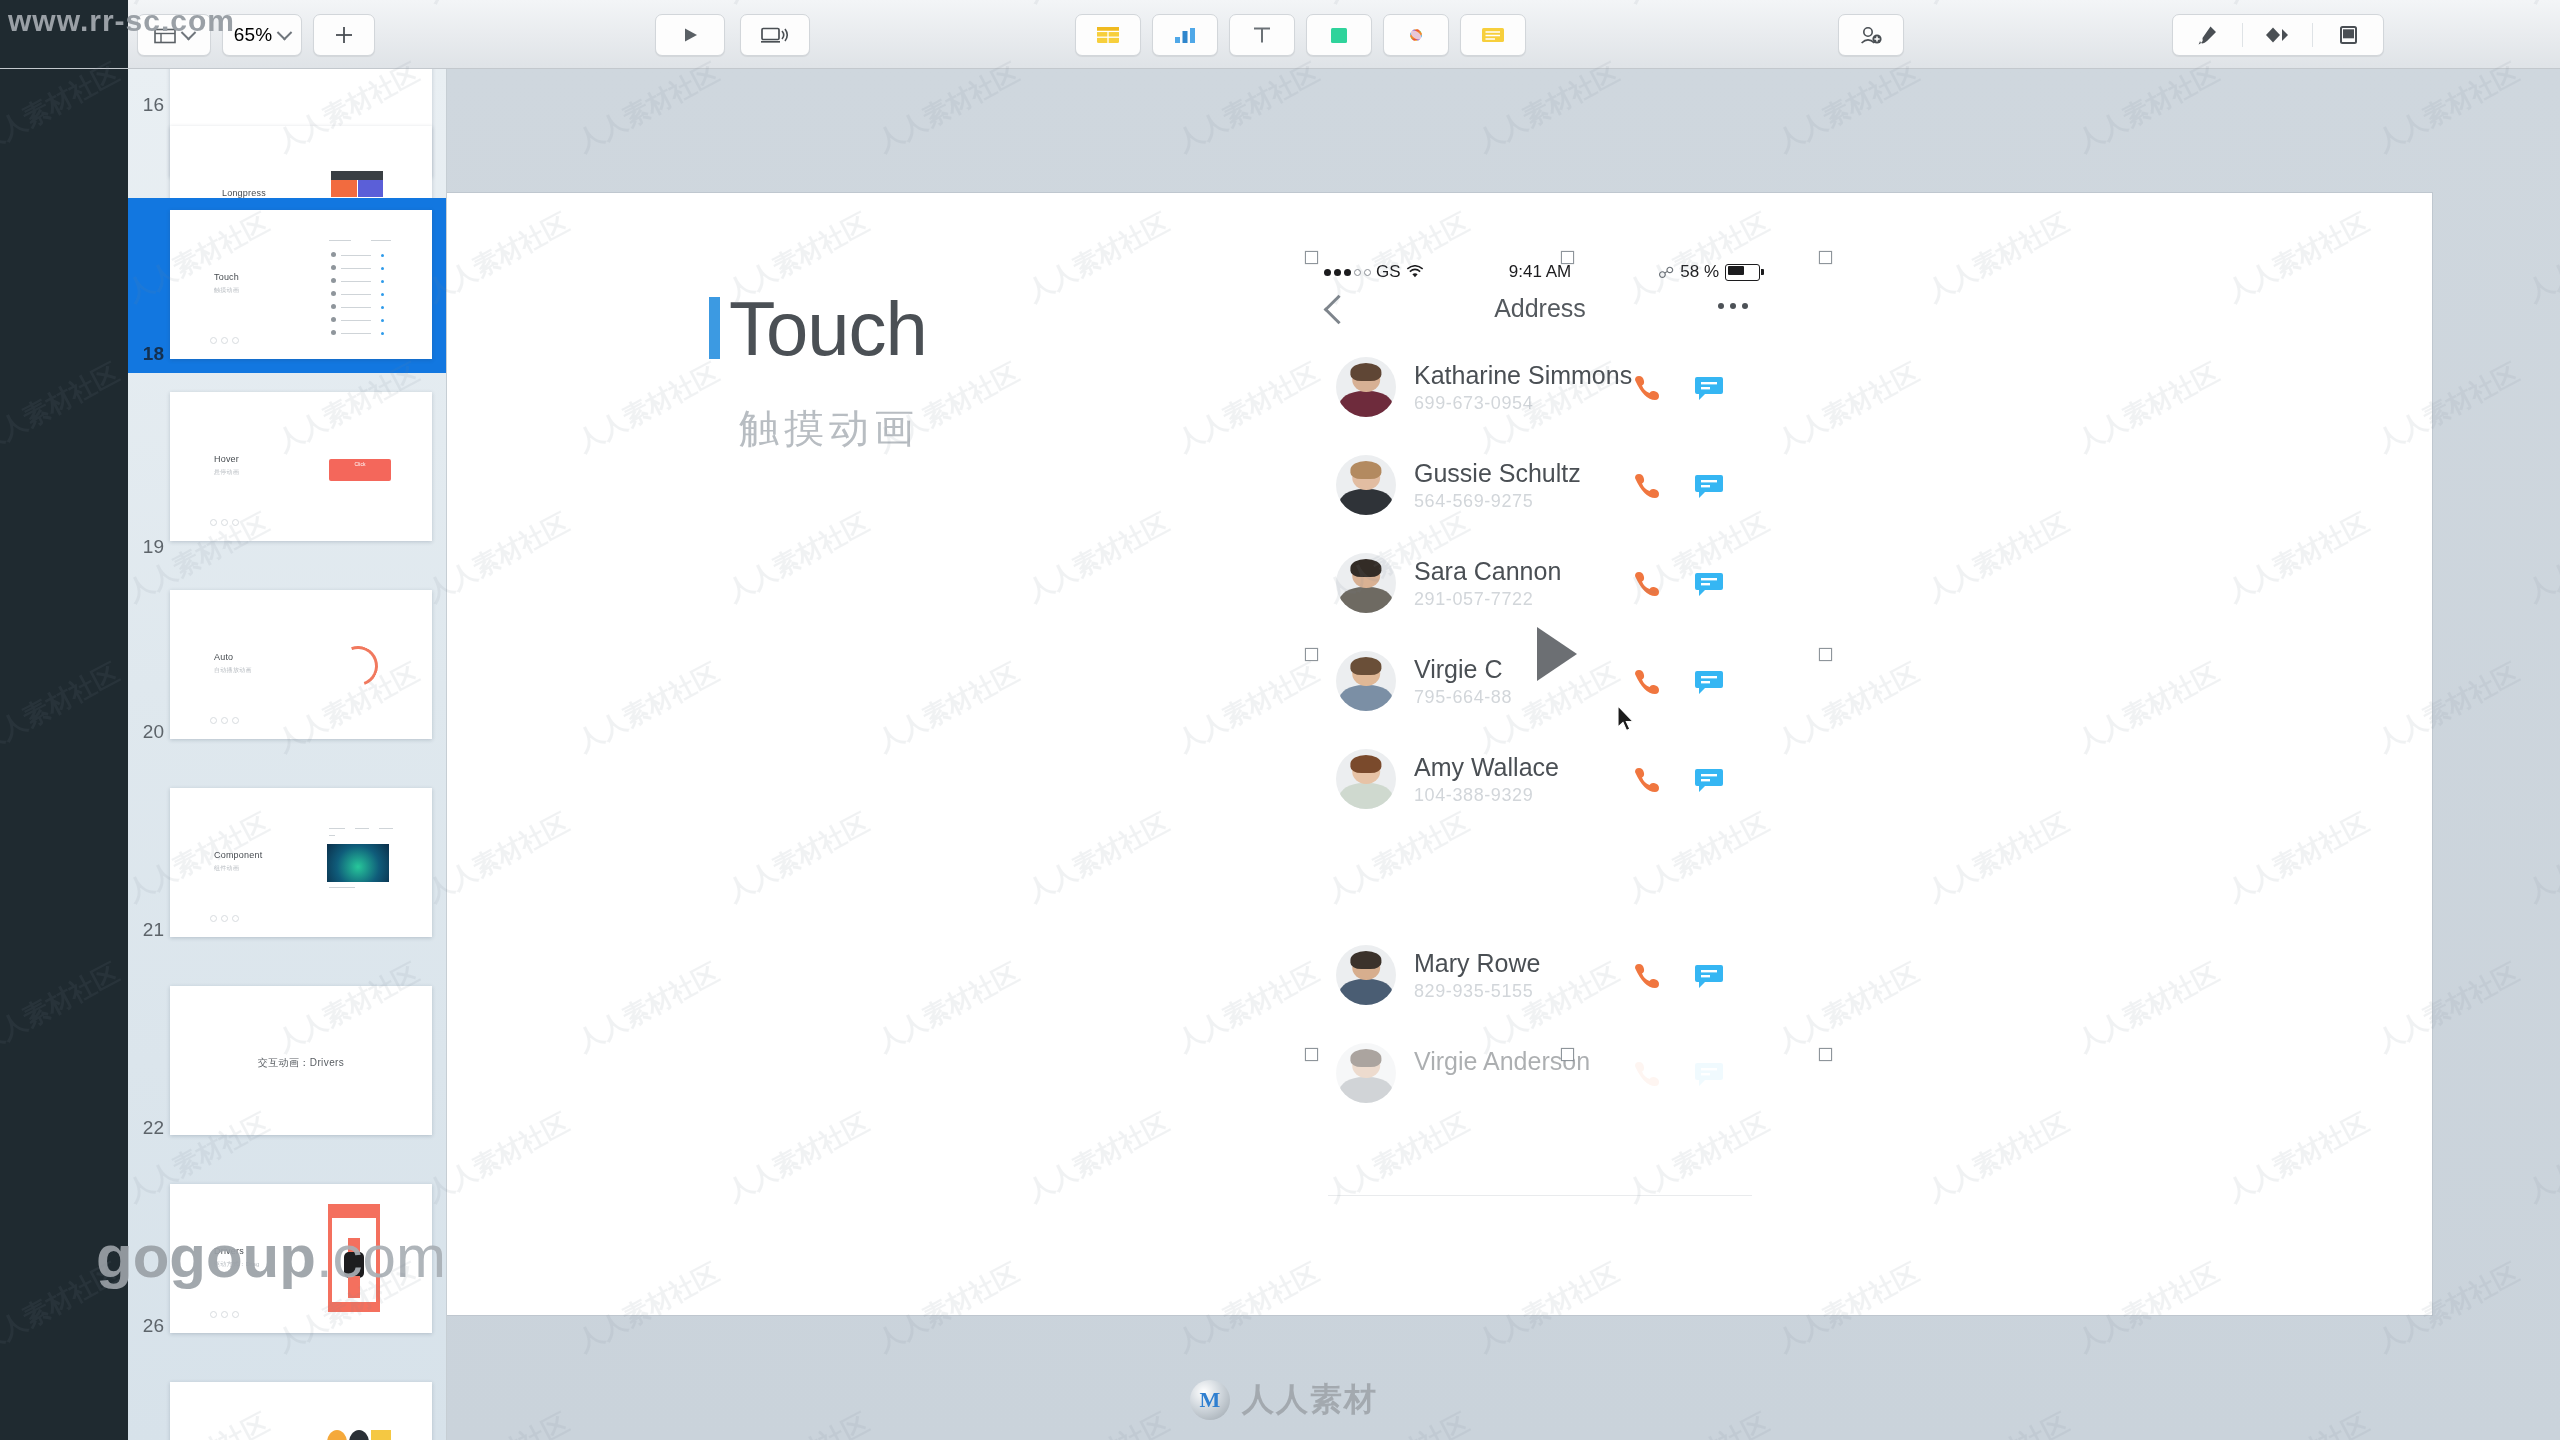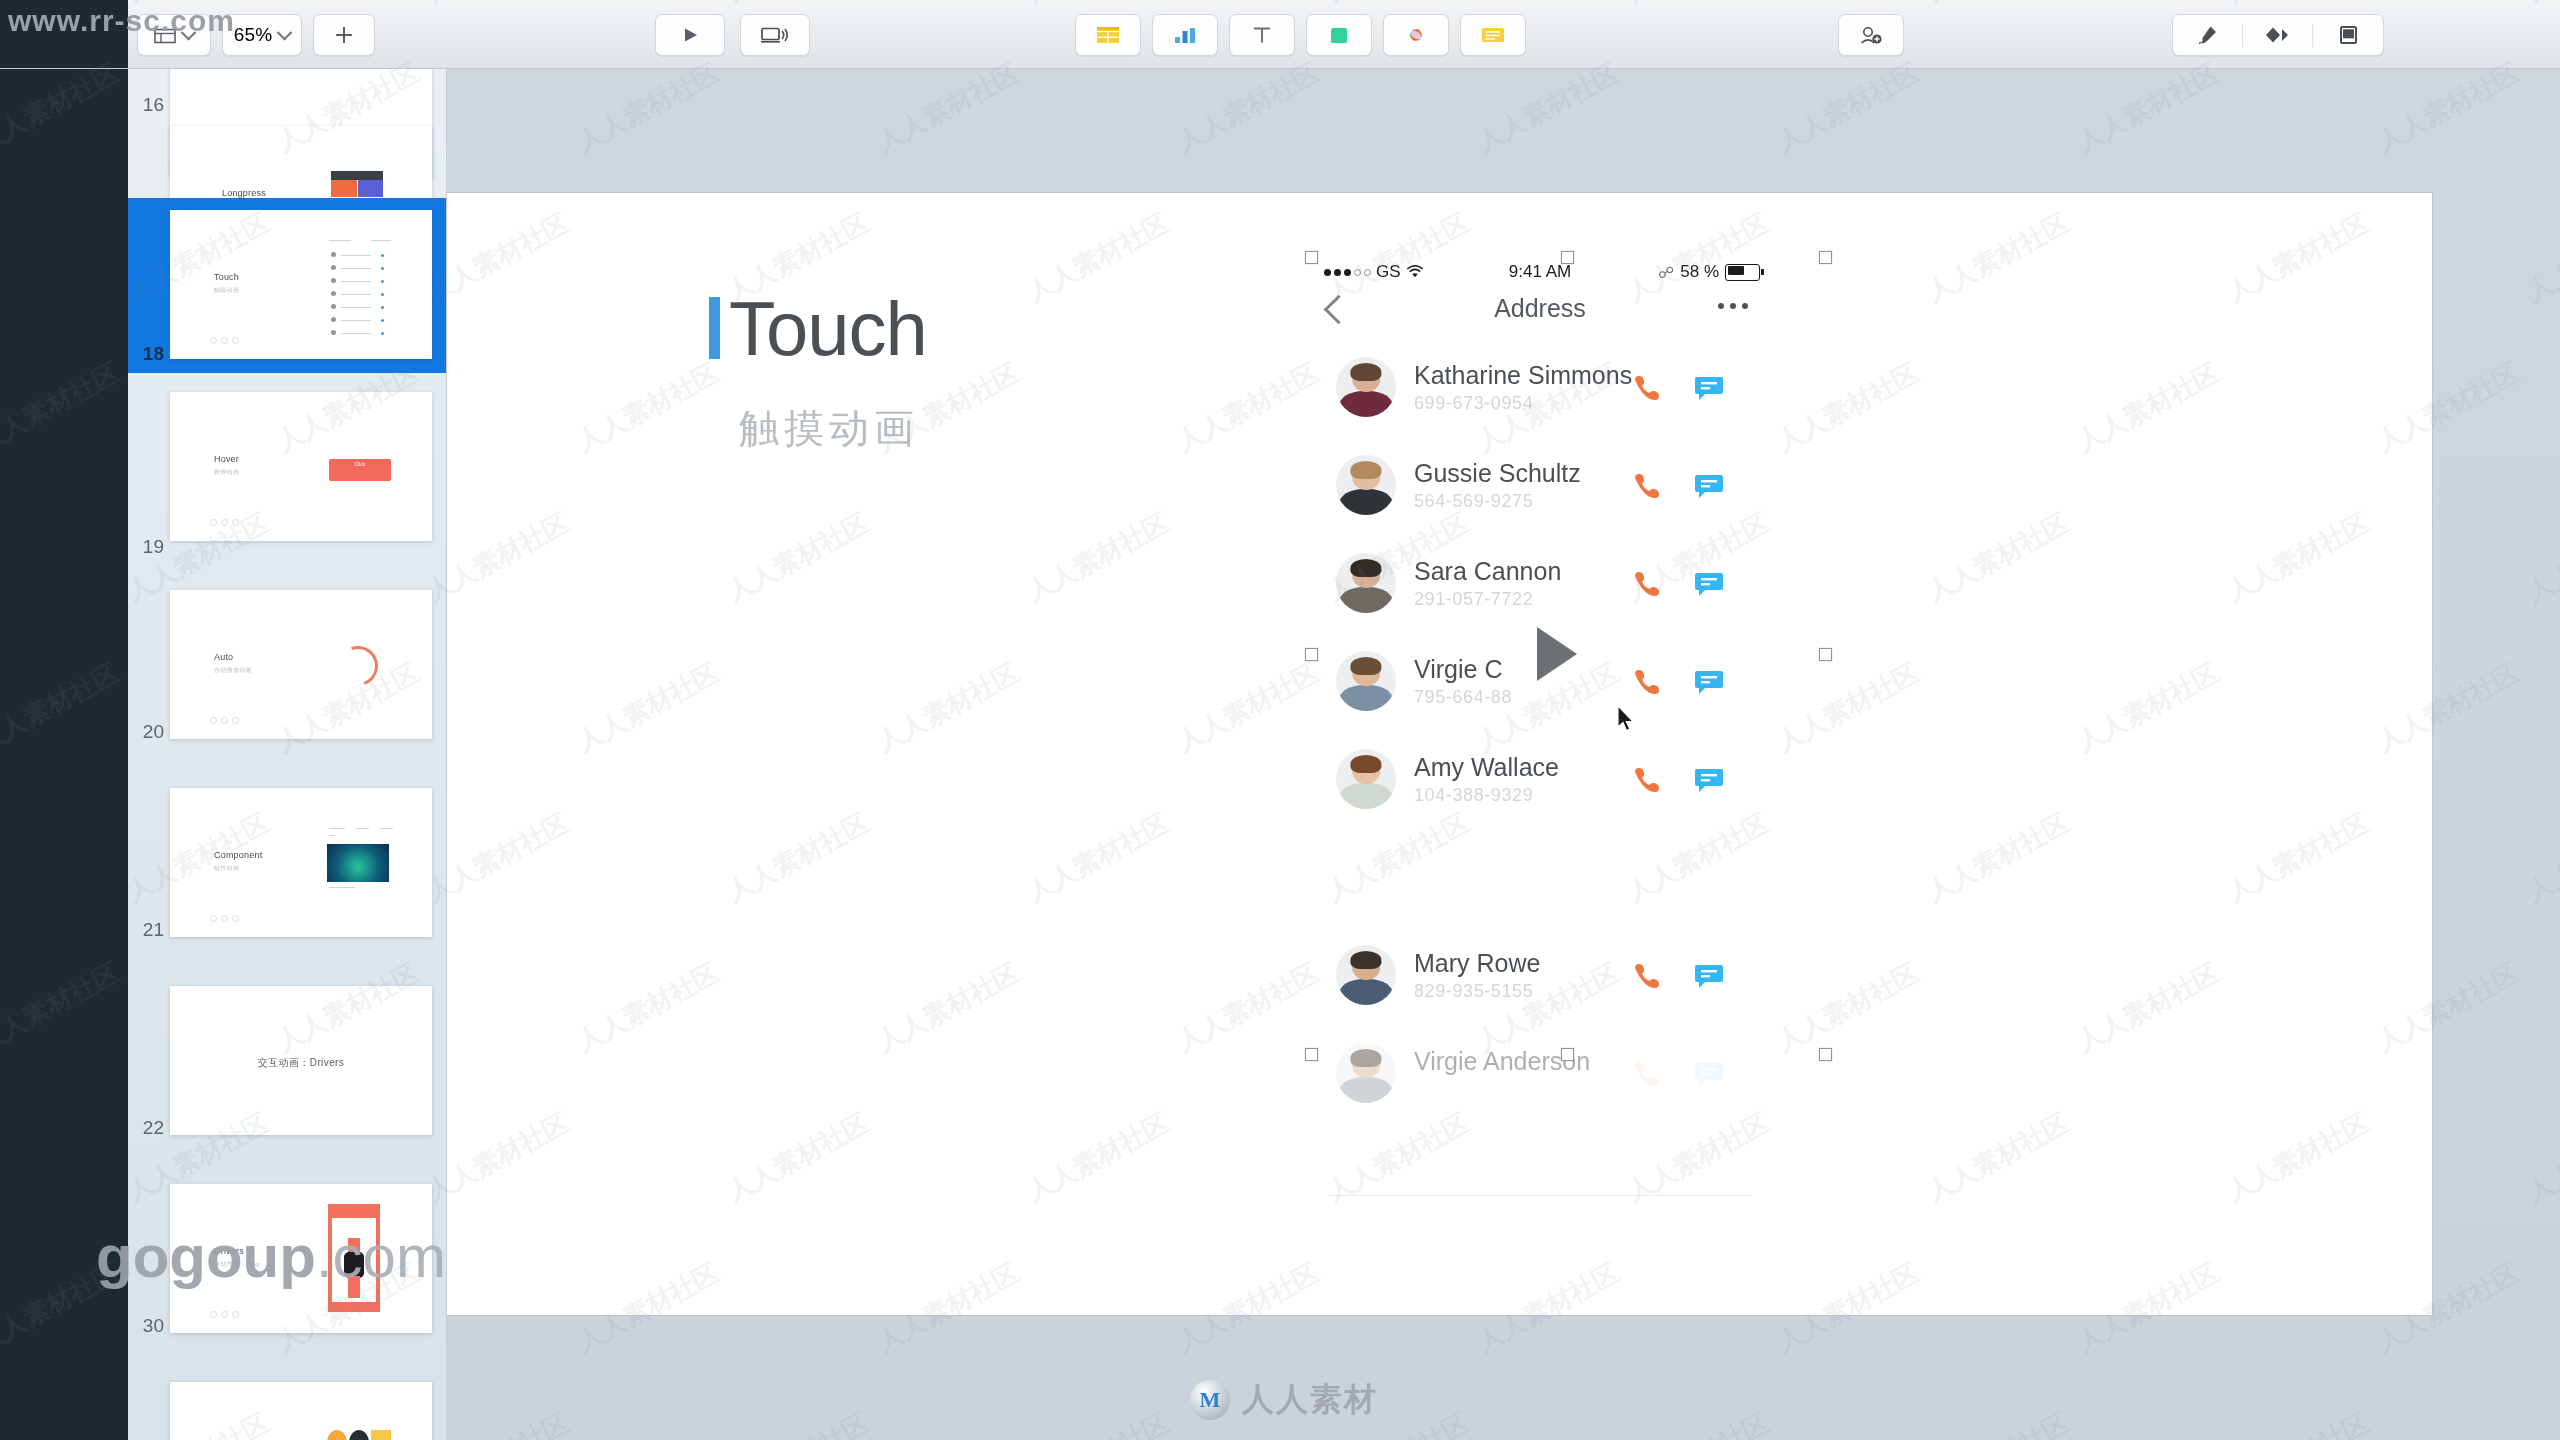--- a/index.html
+++ b/index.html
@@ -434,21 +434,21 @@
   </div>
 
   <div class="slide-row" style="top:914px;">
     <div class="slide-num" style="top:135px;">22</div>
     <div class="thumb" style="top:4px;width:262px;height:149px;">
       <div class="th-ctr" style="top:70px;">交互动画：Drivers</div>
     </div>
   </div>
 
   <div class="slide-row" style="top:1112px;">
-    <div class="slide-num" style="top:135px;">30</div>
+    <div class="slide-num" style="top:135px;">26</div>
     <div class="thumb" style="top:4px;width:262px;height:149px;">
       <div class="th-title" style="left:44px;top:62px;">Drivers</div>
       <div class="th-sub" style="left:44px;top:76px;">驱动方式：Drag</div>
       <div class="watch-card" style="left:158px;top:20px;width:52px;height:108px;">
         <div class="watch-inner" style="left:4px;top:14px;width:44px;height:84px;"></div>
         <div class="watch-strap" style="left:20px;top:34px;width:12px;height:20px;"></div>
         <div class="watch-body" style="left:16px;top:48px;width:20px;height:26px;"></div>
         <div class="watch-strap" style="left:20px;top:72px;width:12px;height:22px;"></div>
       </div>
       <div class="th-dots" style="left:40px;top:127px;">

